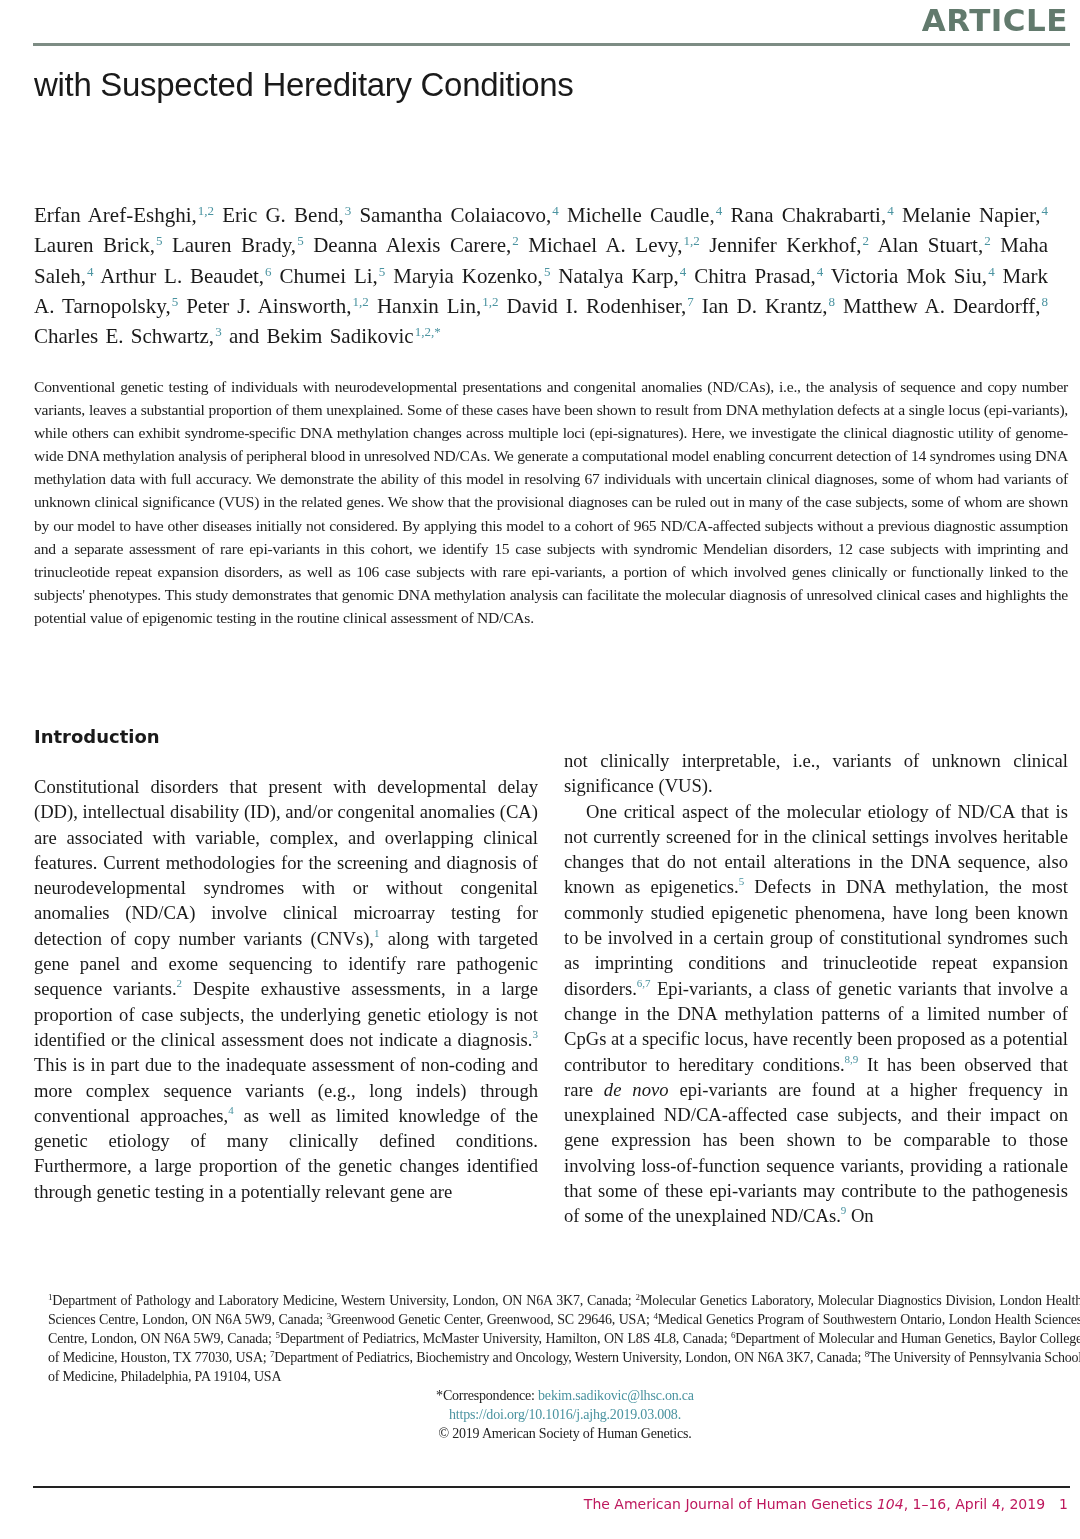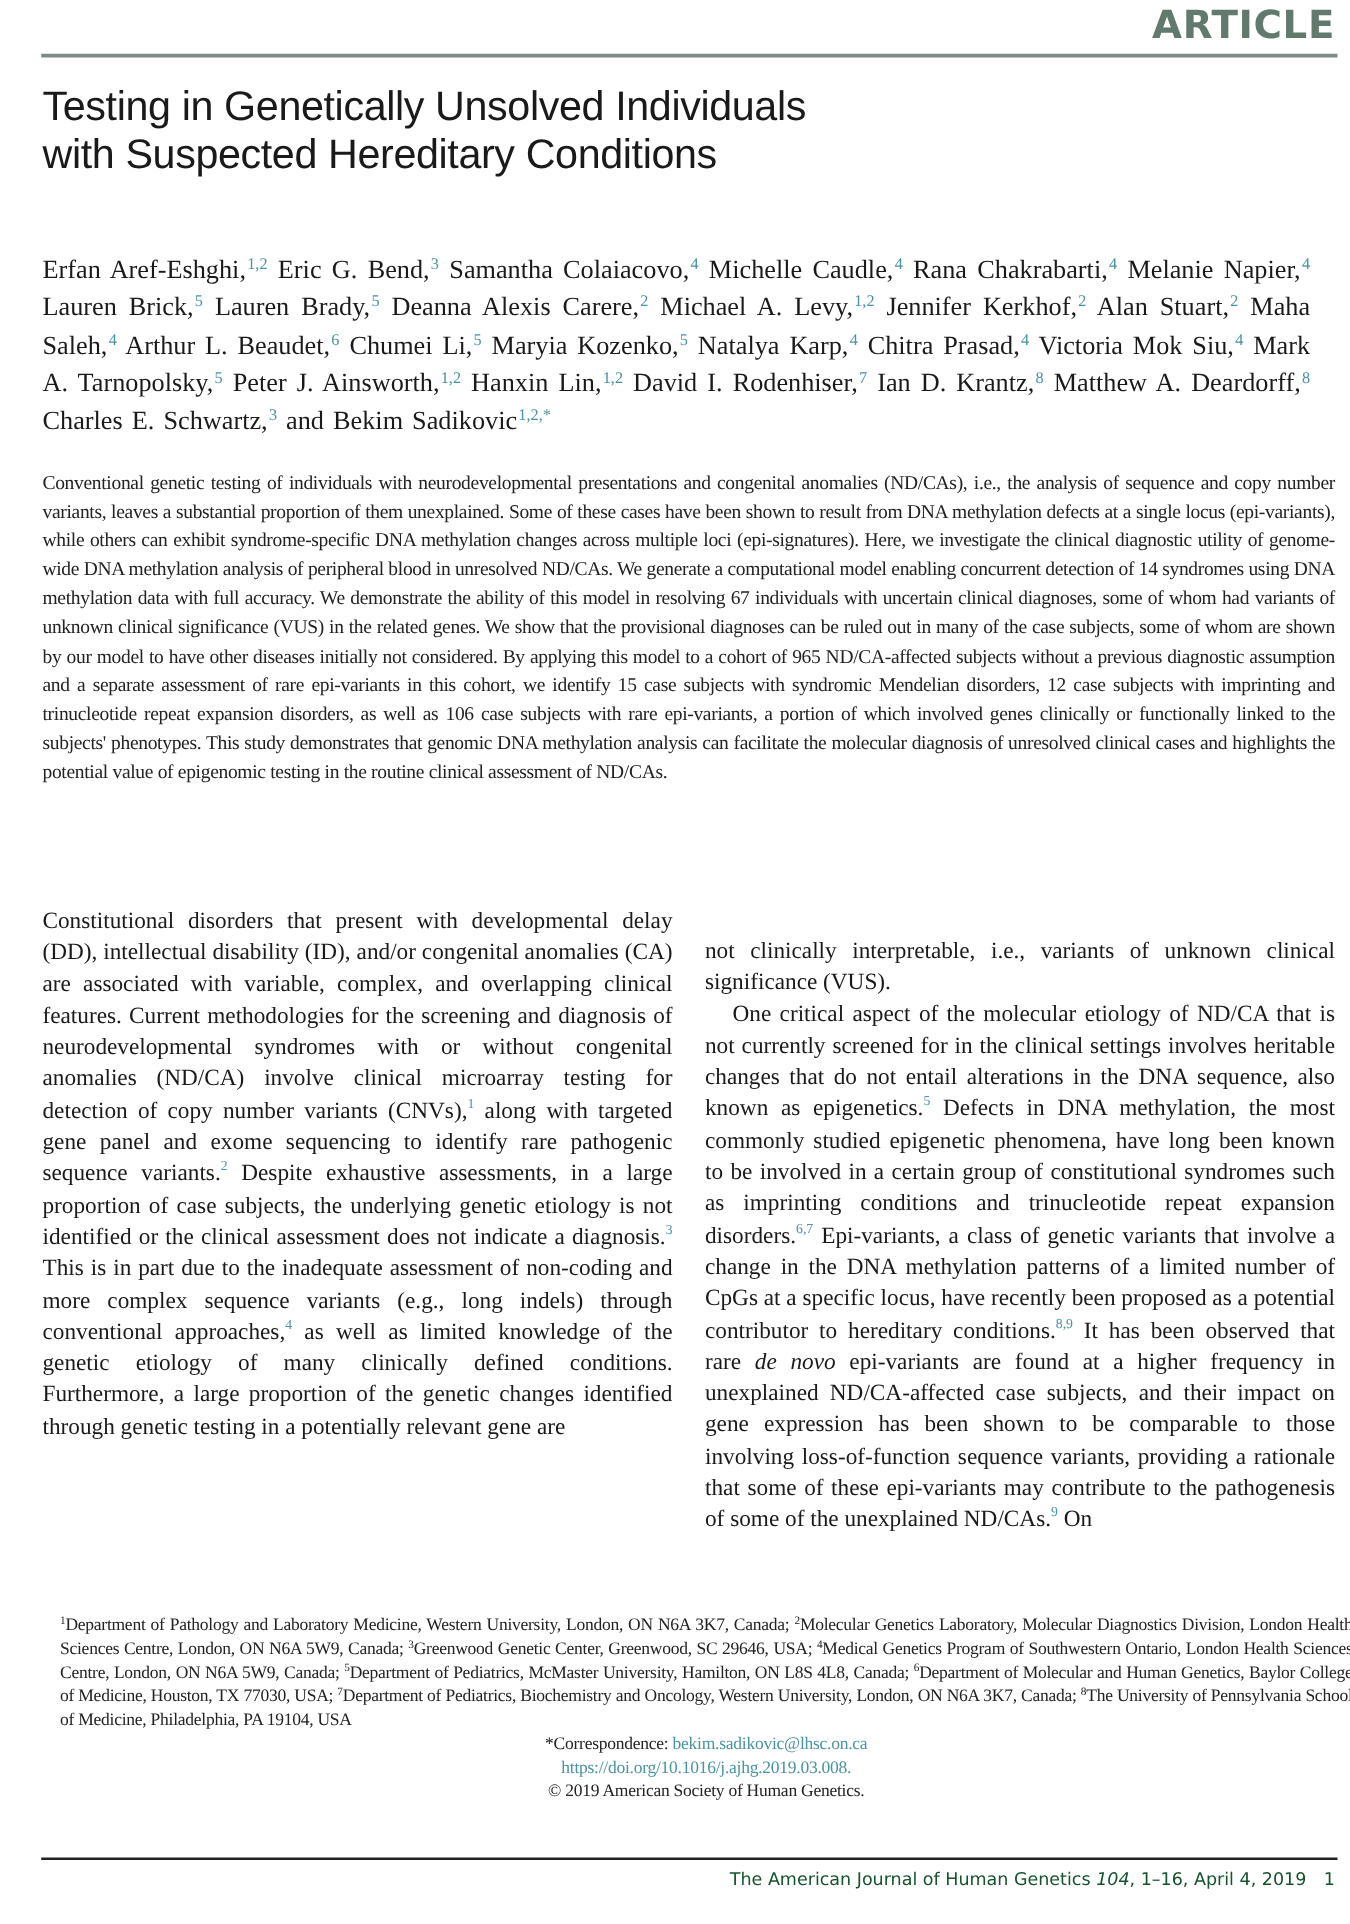--- a/index.html
+++ b/index.html
@@ -25,42 +25,42 @@
   .col p.indent { text-indent: 22px; }
   .ref { color: #4a93a0; font-size: 11px; vertical-align: 8px; line-height: 0; }
   .col em { font-style: italic; }
 
   .footnotes { position: absolute; left: 48px; top: 1291px; width: 1034px; font-family: Liberation Serif, serif; font-size: 14px; line-height: 19px; text-align: justify; color: #222; letter-spacing: -0.2px; }
   .footnotes sup { font-size: 9px; vertical-align: 5px; line-height: 0; }
   .footnotes .link { color: #4a93a0; }
   .footnotes .line { display: block; text-align: center; }
 
   .bottom-rule { position: absolute; left: 33px; right: 10px; top: 1486px; height: 2px; background: #222; }
-  .footer { position: absolute; right: 12px; top: 1496px; font-family: "DejaVu Sans", sans-serif; font-size: 14px; color: #14532d; white-space: nowrap; }
+  .footer { position: absolute; right: 12px; top: 1496px; font-family: "DejaVu Sans", sans-serif; font-size: 14px; color: #be185d; white-space: nowrap; }
   .footer em { font-style: italic; }
   .footer .pg { margin-left: 14px; font-weight: normal; }
 </style>
 </head>
 <body>
 
 <div class="page">
 
   <div class="article-label">ARTICLE</div>
   <div class="top-rule"></div>
 
   <h1 class="title" style="margin:0;">
-    <div>Testing in Genetically Unsolved Individuals</div>
     <div>with Suspected Hereditary Conditions</div>
   </h1>
 
   <div class="authors"><span><span>Erfan Aref-Eshghi,</span><a class="aff">1,2</a></span> <span><span>Eric G. Bend,</span><a class="aff">3</a></span> <span><span>Samantha Colaiacovo,</span><a class="aff">4</a></span> <span><span>Michelle Caudle,</span><a class="aff">4</a></span> <span><span>Rana Chakrabarti,</span><a class="aff">4</a></span> <span><span>Melanie Napier,</span><a class="aff">4</a></span> <span><span>Lauren Brick,</span><a class="aff">5</a></span> <span><span>Lauren Brady,</span><a class="aff">5</a></span> <span><span>Deanna Alexis Carere,</span><a class="aff">2</a></span> <span><span>Michael A. Levy,</span><a class="aff">1,2</a></span> <span><span>Jennifer Kerkhof,</span><a class="aff">2</a></span> <span><span>Alan Stuart,</span><a class="aff">2</a></span> <span><span>Maha Saleh,</span><a class="aff">4</a></span> <span><span>Arthur L. Beaudet,</span><a class="aff">6</a></span> <span><span>Chumei Li,</span><a class="aff">5</a></span> <span><span>Maryia Kozenko,</span><a class="aff">5</a></span> <span><span>Natalya Karp,</span><a class="aff">4</a></span> <span><span>Chitra Prasad,</span><a class="aff">4</a></span> <span><span>Victoria Mok Siu,</span><a class="aff">4</a></span> <span><span>Mark A. Tarnopolsky,</span><a class="aff">5</a></span> <span><span>Peter J. Ainsworth,</span><a class="aff">1,2</a></span> <span><span>Hanxin Lin,</span><a class="aff">1,2</a></span> <span><span>David I. Rodenhiser,</span><a class="aff">7</a></span> <span><span>Ian D. Krantz,</span><a class="aff">8</a></span> <span><span>Matthew A. Deardorff,</span><a class="aff">8</a></span> <span><span>Charles E. Schwartz,</span><a class="aff">3</a></span> <span><span>and Bekim Sadikovic</span><a class="aff">1,2,*</a></span></div>
 
   <div class="abstract">Conventional genetic testing of individuals with neurodevelopmental presentations and congenital anomalies (ND/CAs), i.e., the analysis of sequence and copy number variants, leaves a substantial proportion of them unexplained. Some of these cases have been shown to result from DNA methylation defects at a single locus (epi-variants), while others can exhibit syndrome-specific DNA methylation changes across multiple loci (epi-signatures). Here, we investigate the clinical diagnostic utility of genome-wide DNA methylation analysis of peripheral blood in unresolved ND/CAs. We generate a computational model enabling concurrent detection of 14 syndromes using DNA methylation data with full accuracy. We demonstrate the ability of this model in resolving 67 individuals with uncertain clinical diagnoses, some of whom had variants of unknown clinical significance (VUS) in the related genes. We show that the provisional diagnoses can be ruled out in many of the case subjects, some of whom are shown by our model to have other diseases initially not considered. By applying this model to a cohort of 965 ND/CA-affected subjects without a previous diagnostic assumption and a separate assessment of rare epi-variants in this cohort, we identify 15 case subjects with syndromic Mendelian disorders, 12 case subjects with imprinting and trinucleotide repeat expansion disorders, as well as 106 case subjects with rare epi-variants, a portion of which involved genes clinically or functionally linked to the subjects' phenotypes. This study demonstrates that genomic DNA methylation analysis can facilitate the molecular diagnosis of unresolved clinical cases and highlights the potential value of epigenomic testing in the routine clinical assessment of ND/CAs.</div>
 
   <div class="col col-left">
+    <div class="section-heading">Introduction</div>
     <p><span>Constitutional disorders that present with developmental delay (DD), intellectual disability (ID), and/or congenital anomalies (CA) are associated with variable, complex, and overlapping clinical features. Current methodologies for the screening and diagnosis of neurodevelopmental syndromes with or without congenital anomalies (ND/CA) involve clinical microarray testing for detection of copy number variants (CNVs),</span><a class="ref">1</a><span> along with targeted gene panel and exome sequencing to identify rare pathogenic sequence variants.</span><a class="ref">2</a><span> Despite exhaustive assessments, in a large proportion of case subjects, the underlying genetic etiology is not identified or the clinical assessment does not indicate a diagnosis.</span><a class="ref">3</a><span> This is in part due to the inadequate assessment of non-coding and more complex sequence variants (e.g., long indels) through conventional approaches,</span><a class="ref">4</a><span id="p1-tail"> as well as limited knowledge of the genetic etiology of many clinically defined conditions. Furthermore, a large proportion of the genetic changes identified through genetic testing in a potentially relevant gene are</span></p>
   </div>
 
   <div class="col col-right">
     <p id="right-continuation">not clinically interpretable, i.e., variants of unknown clinical significance (VUS).</p>
     <p class="indent"><span>One critical aspect of the molecular etiology of ND/CA that is not currently screened for in the clinical settings involves heritable changes that do not entail alterations in the DNA sequence, also known as epigenetics.</span><a class="ref">5</a><span> Defects in DNA methylation, the most commonly studied epigenetic phenomena, have long been known to be involved in a certain group of constitutional syndromes such as imprinting conditions and trinucleotide repeat expansion disorders.</span><a class="ref">6,7</a><span> Epi-variants, a class of genetic variants that involve a change in the DNA methylation patterns of a limited number of CpGs at a specific locus, have recently been proposed as a potential contributor to hereditary conditions.</span><a class="ref">8,9</a><span> It has been observed that rare </span><em>de novo</em><span> epi-variants are found at a higher frequency in unexplained ND/CA-affected case subjects, and their impact on gene expression has been shown to be comparable to those involving loss-of-function sequence variants, providing a rationale that some of these epi-variants may contribute to the pathogenesis of some of the unexplained ND/CAs.</span><a class="ref">9</a><span> On</span></p>
   </div>
 
   <div class="footnotes">
     <div class="affil-block"><sup>1</sup><span>Department of Pathology and Laboratory Medicine, Western University, London, ON N6A 3K7, Canada; </span><sup>2</sup><span>Molecular Genetics Laboratory, Molecular Diagnostics Division, London Health Sciences Centre, London, ON N6A 5W9, Canada; </span><sup>3</sup><span>Greenwood Genetic Center, Greenwood, SC 29646, USA; </span><sup>4</sup><span>Medical Genetics Program of Southwestern Ontario, London Health Sciences Centre, London, ON N6A 5W9, Canada; </span><sup>5</sup><span>Department of Pediatrics, McMaster University, Hamilton, ON L8S 4L8, Canada; </span><sup>6</sup><span>Department of Molecular and Human Genetics, Baylor College of Medicine, Houston, TX 77030, USA; </span><sup>7</sup><span>Department of Pediatrics, Biochemistry and Oncology, Western University, London, ON N6A 3K7, Canada; </span><sup>8</sup><span>The University of Pennsylvania School of Medicine, Philadelphia, PA 19104, USA</span></div>

